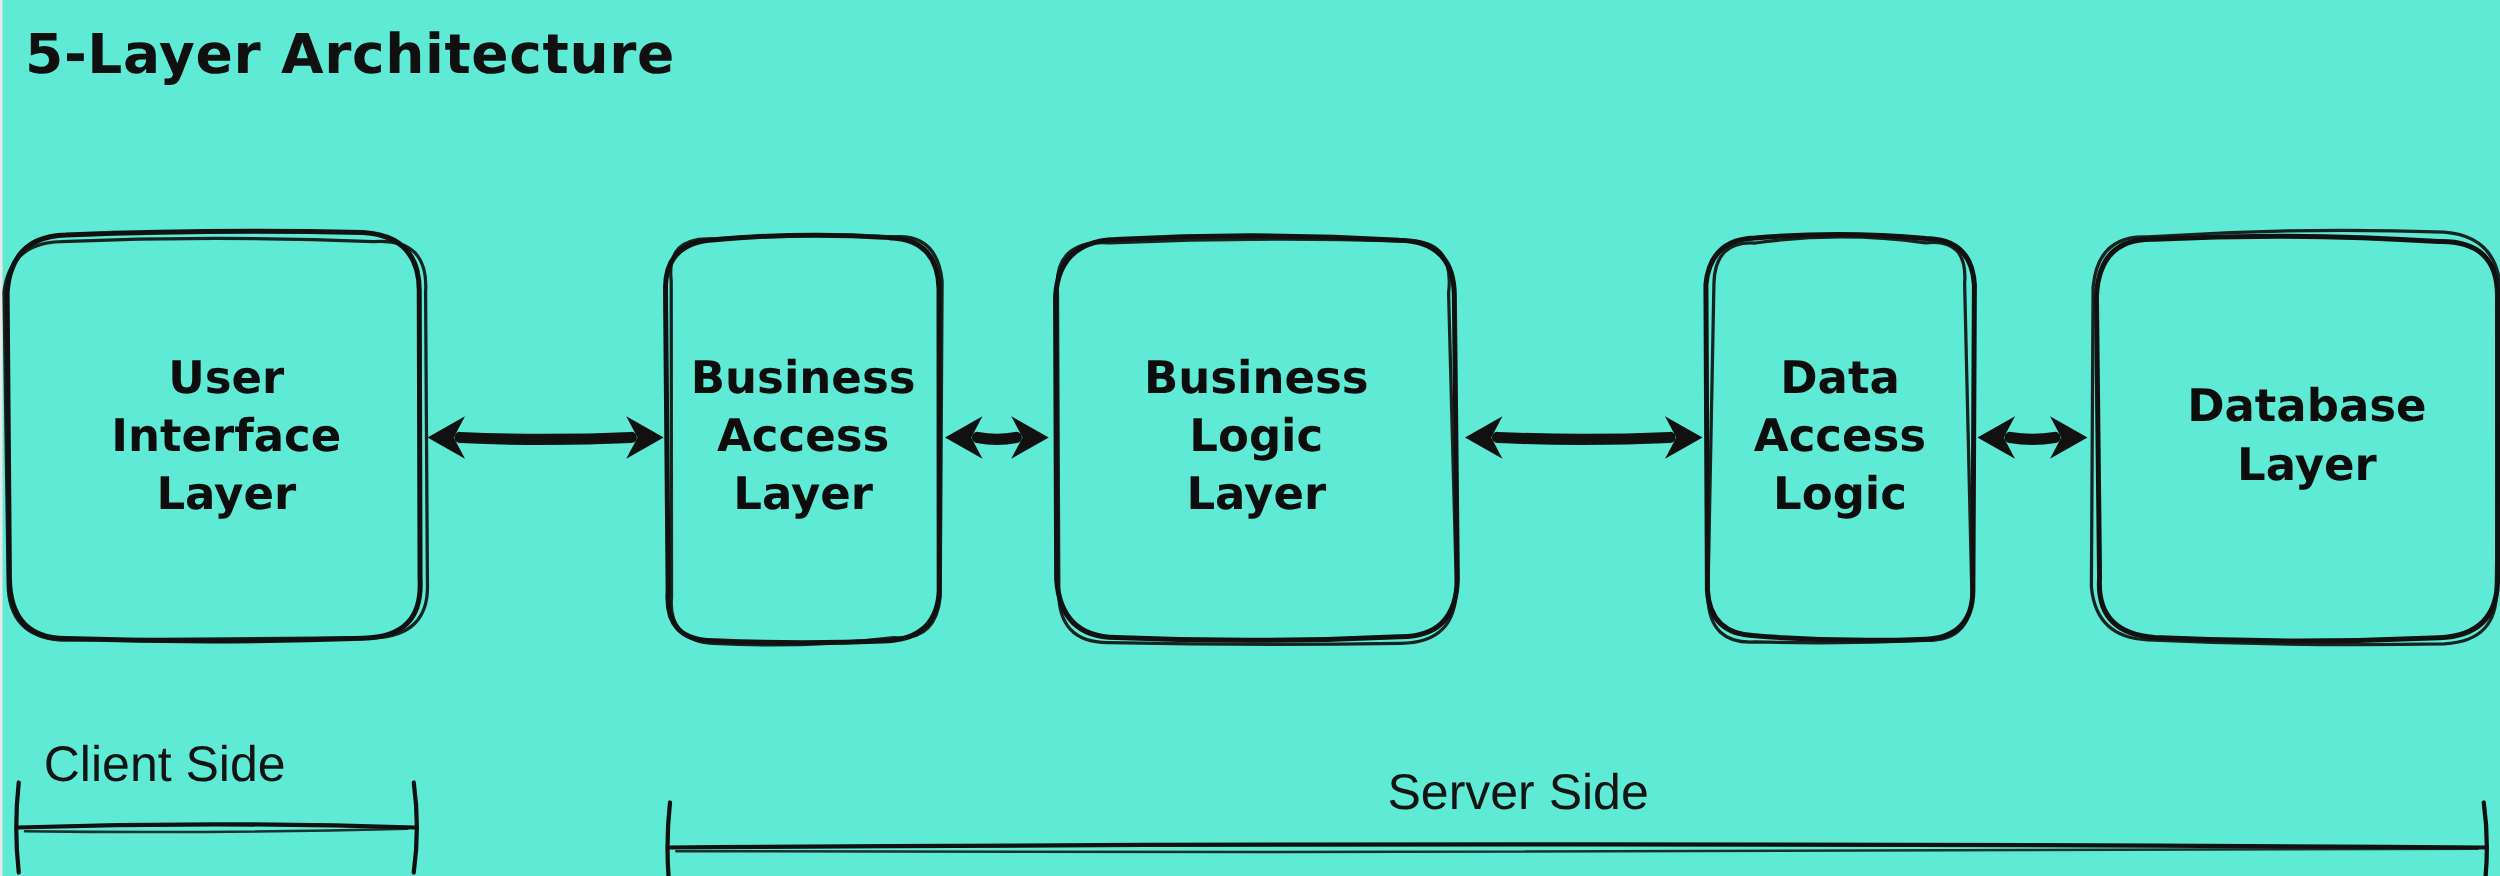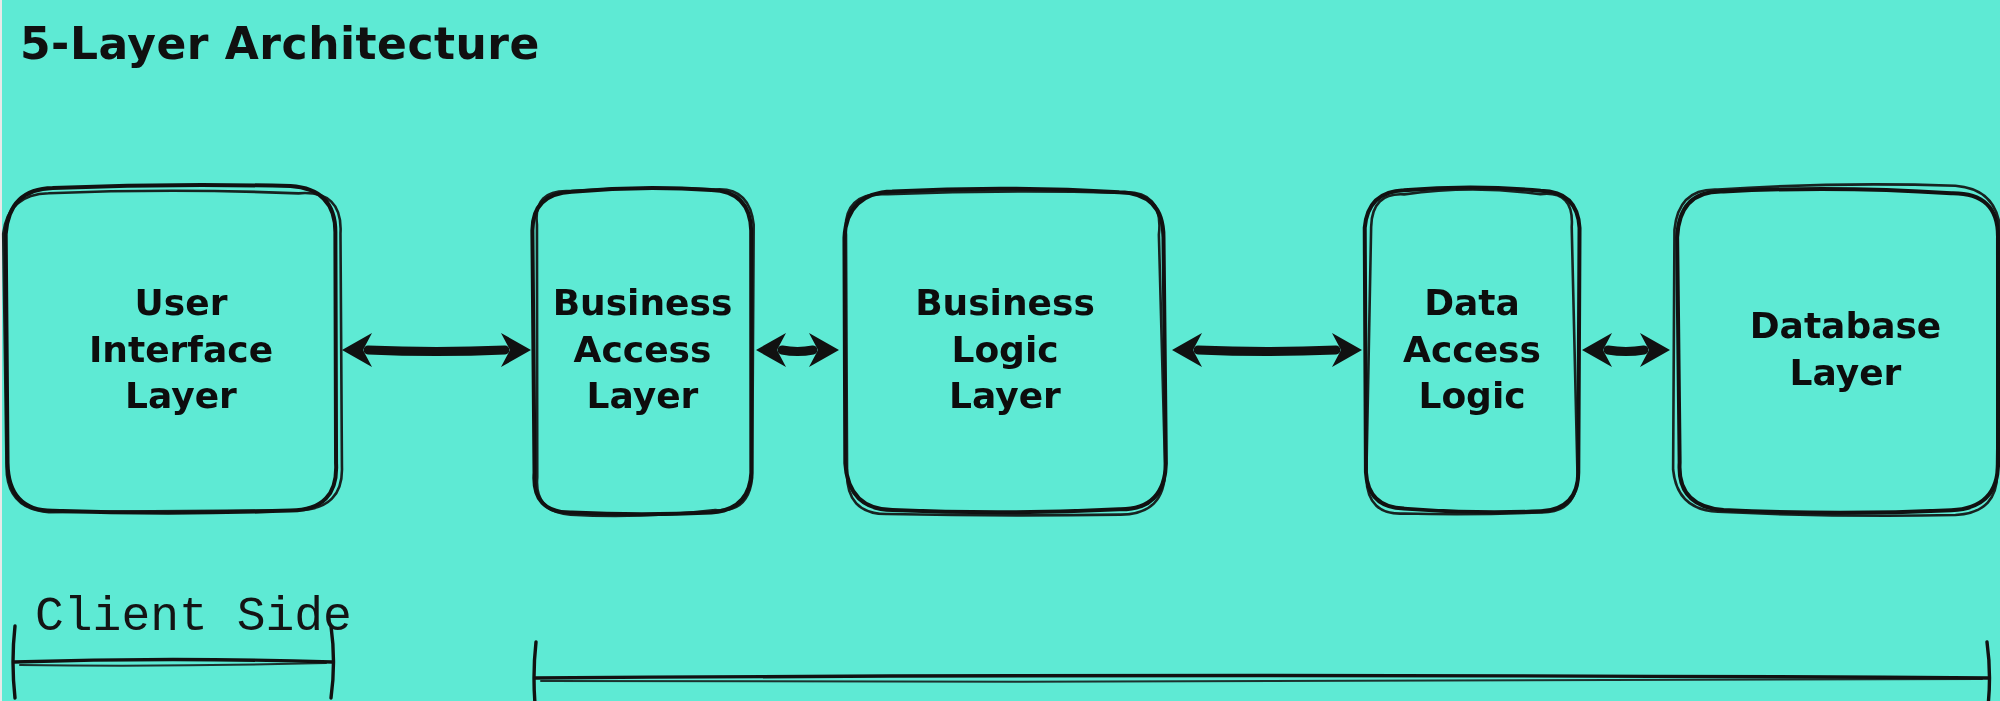--- a/index.html
+++ b/index.html
@@ -62,22 +62,22 @@
     font-weight: 700;
     line-height: 1.30;
     color: #0d0d0d;
     box-sizing: border-box;
     padding: 4px 8px;
     white-space: pre-line;
   }
 
   .region-label {
     position: absolute;
-    font-family: Liberation Mono, monospace;
-    font-size: 48px;
+    font-family: Liberation Sans, sans-serif;
+    font-size: 40px;
     font-weight: 400;
     color: #141414;
     white-space: nowrap;
   }
 
   
   .hit {
     position: absolute;
     background: transparent;
   }
@@ -133,20 +133,21 @@
   <div class="node-label" style="left: 845px; top: 190px; width: 320px; height: 320px;">Business
 Logic
 Layer</div>
   <div class="node-label" style="left: 1368px; top: 190px; width: 208px; height: 320px;">Data
 Access
 Logic</div>
   <div class="node-label" style="left: 1676px; top: 190px; width: 320px; height: 320px; padding-left: 27px;">Database
 Layer</div>
 
   <div class="region-label" style="left: 35px; top: 590px;">Client Side</div>
+  <div class="region-label" style="left: 1110px; top: 612px;">Server Side</div>
 
   <div class="hit" style="left: 8px; top: 190px; width: 330px; height: 320px;"></div>
   <div class="hit" style="left: 535px; top: 190px; width: 215px; height: 320px;"></div>
   <div class="hit" style="left: 845px; top: 190px; width: 320px; height: 320px;"></div>
   <div class="hit" style="left: 1368px; top: 190px; width: 208px; height: 320px;"></div>
   <div class="hit" style="left: 1676px; top: 190px; width: 320px; height: 320px;"></div>
 
   <div class="hit" style="left: 338px; top: 324px; width: 197px; height: 52px;"></div>
   <div class="hit" style="left: 752px; top: 324px; width: 91px; height: 52px;"></div>
   <div class="hit" style="left: 1168px; top: 324px; width: 198px; height: 52px;"></div>

